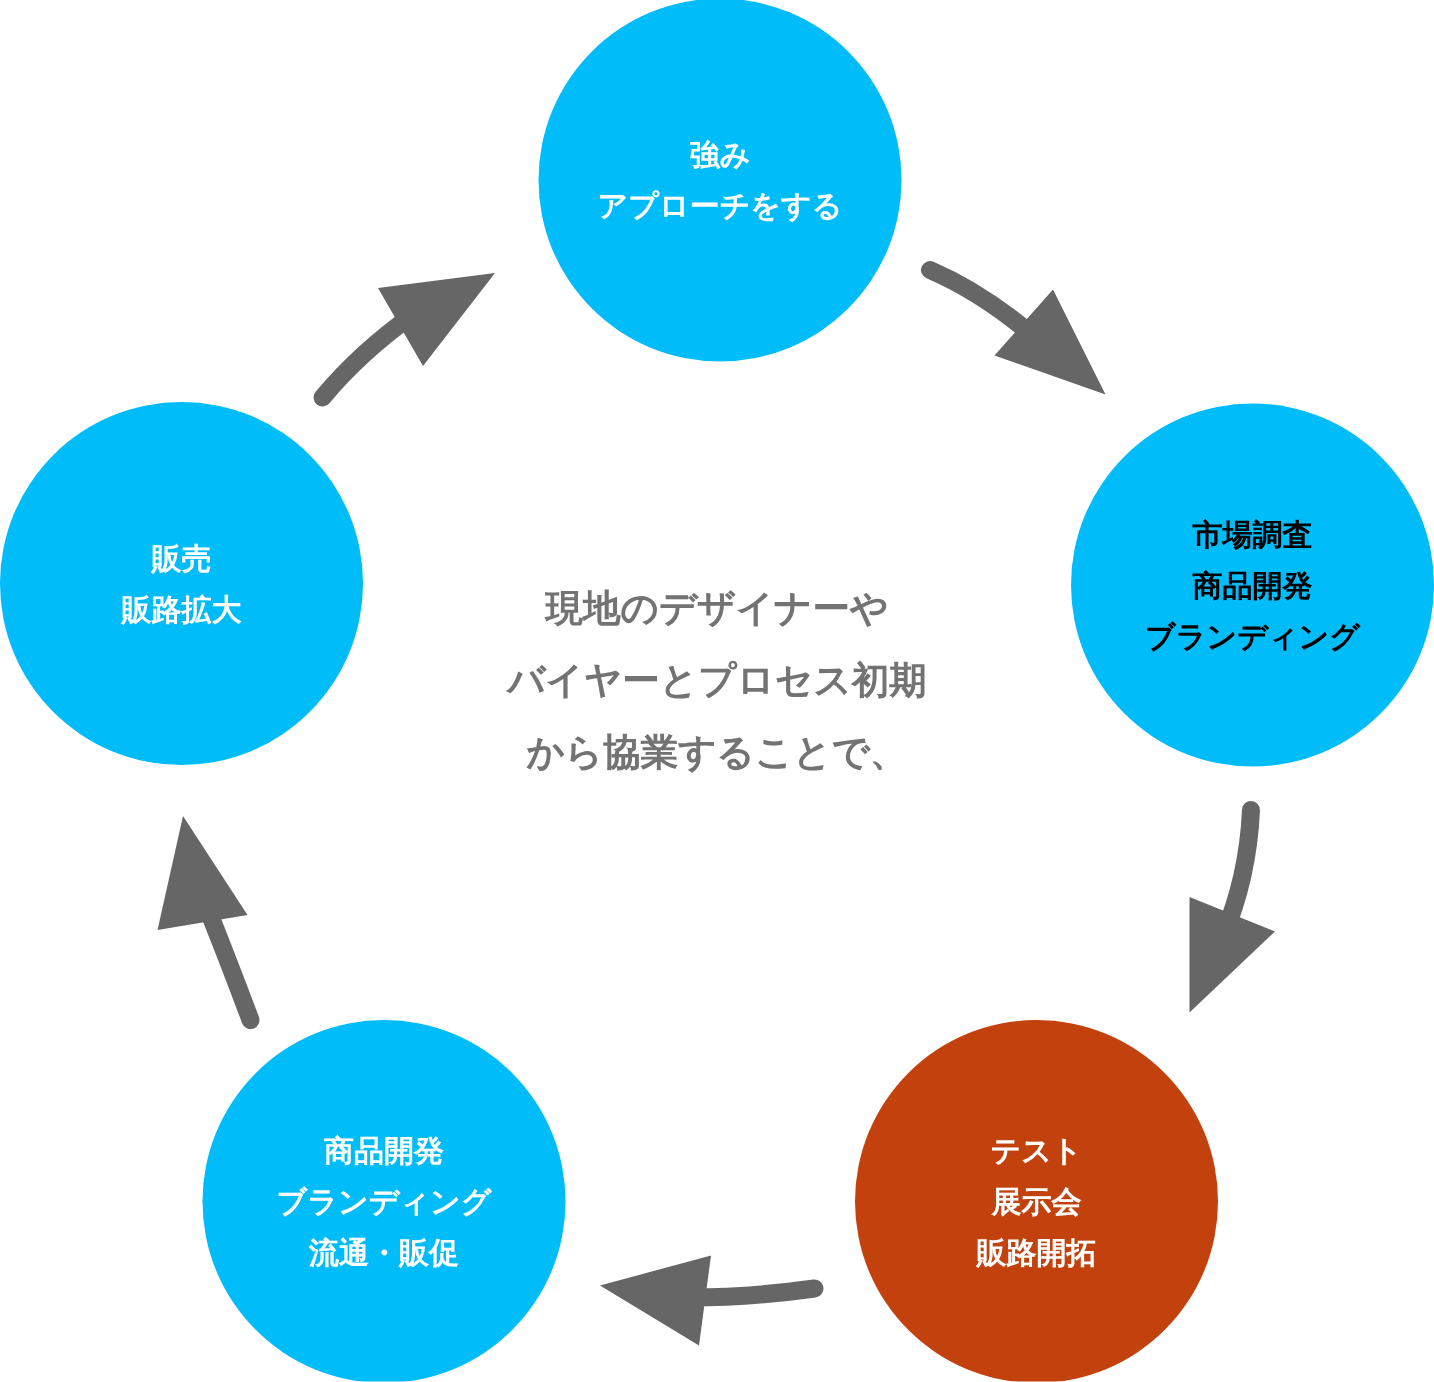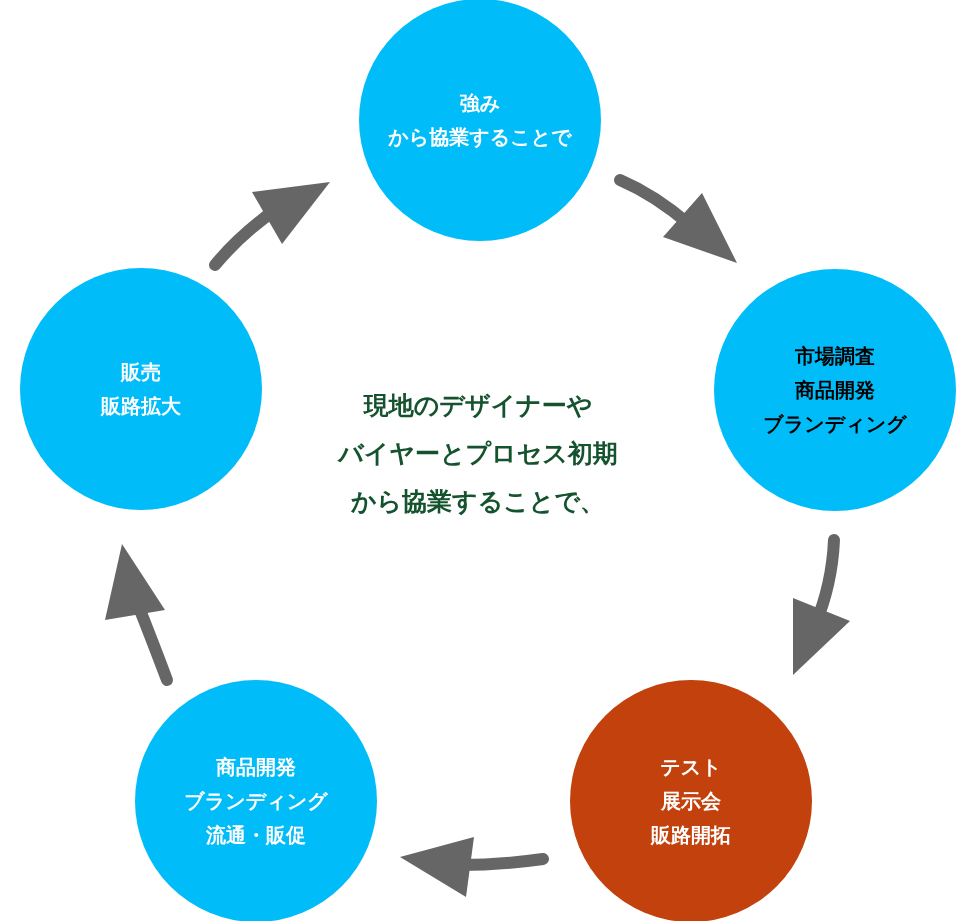--- a/index.html
+++ b/index.html
@@ -49,43 +49,43 @@
   </g>
 
   <g>
     <path d="M167,680 Q152,640 138,605" stroke="#666666" stroke-width="12" fill="none" stroke-linecap="round"></path>
     <polygon points="122,544 165,610 105,620" fill="#666666"></polygon>
   </g>
 </svg>
 
 <div class="node" id="node-top" style="background: rgb(0, 188, 249); color: rgb(255, 255, 255);">
   <span class="line">強み</span>
-  <span class="line">から協業することで</span>
+  <span class="line">アプローチをする</span>
 </div>
 
 <div class="node" id="node-right" style="background: rgb(0, 188, 249); color: #000000; text-align: right;">
   <span class="line">市場調査</span>
   <span class="line">商品開発</span>
   <span class="line">ブランディング</span>
 </div>
 
 <div class="node" id="node-bottom-right" style="background: #c2410c; color: rgb(255, 255, 255);">
   <span class="line">テスト</span>
   <span class="line">展示会</span>
   <span class="line">販路開拓</span>
 </div>
 
 <div class="node" id="node-bottom-left" style="background: rgb(0, 188, 249); color: rgb(255, 255, 255);">
   <span class="line">商品開発</span>
   <span class="line">ブランディング</span>
   <span class="line">流通・販促</span>
 </div>
 
-<div class="node" id="node-left" style="background: rgb(0, 188, 249); color: rgb(255, 255, 255); margin-left: 20px;">
+<div class="node" id="node-left" style="background: rgb(0, 188, 249); color: rgb(255, 255, 255);">
   <span class="line">販売</span>
   <span class="line">販路拡大</span>
 </div>
 
-<div class="center-text" style="color: #14532d;">
+<div class="center-text" style="color: #737373;">
   <span class="line">現地のデザイナーや</span>
   <span class="line">バイヤーとプロセス初期</span>
   <span class="line">から協業することで、</span>
 </div>
 
 </body></html>

